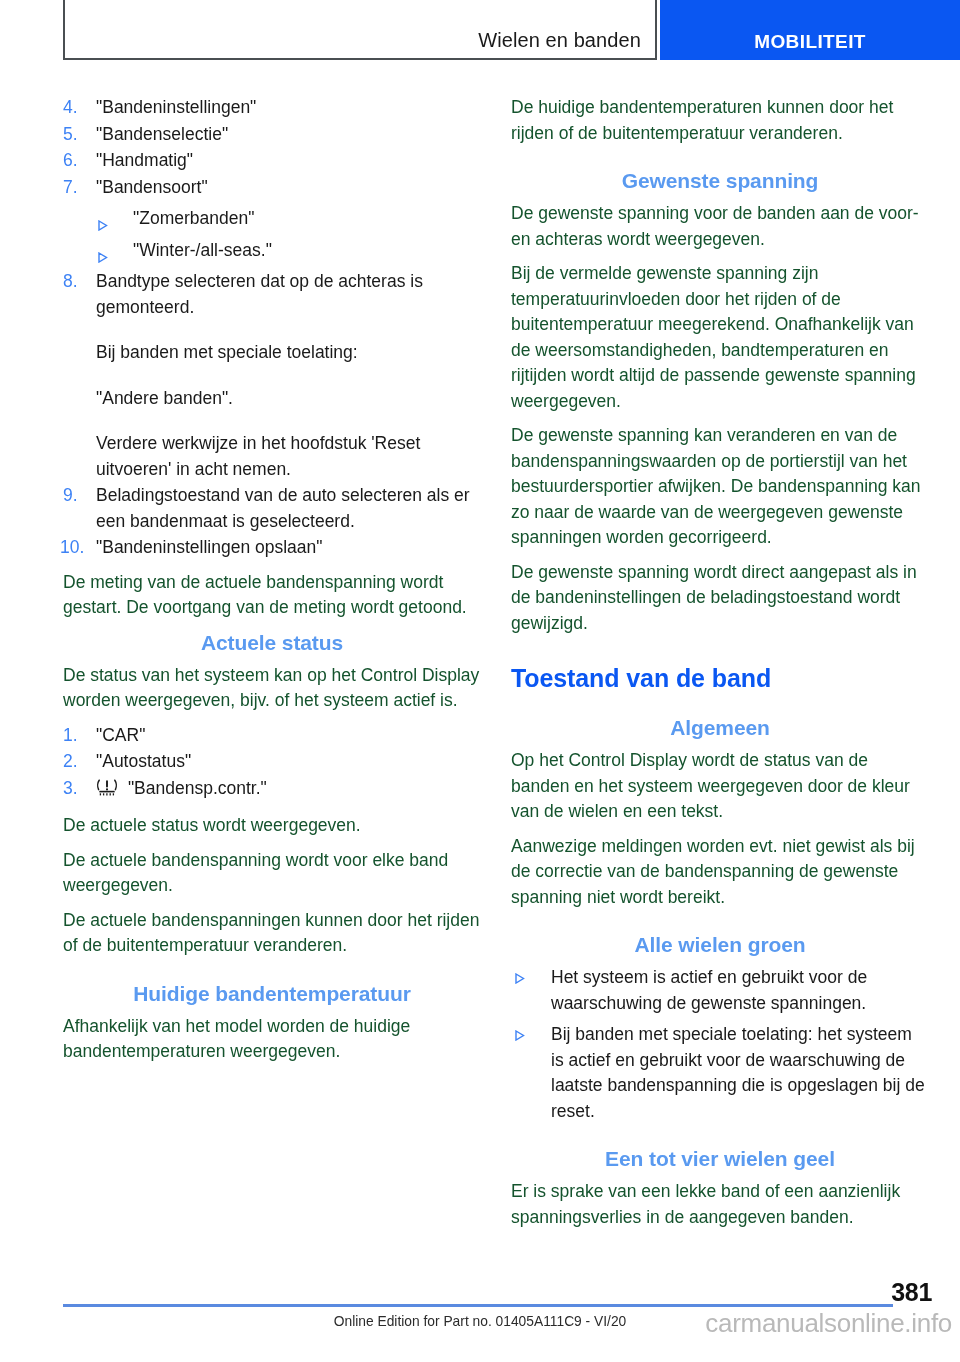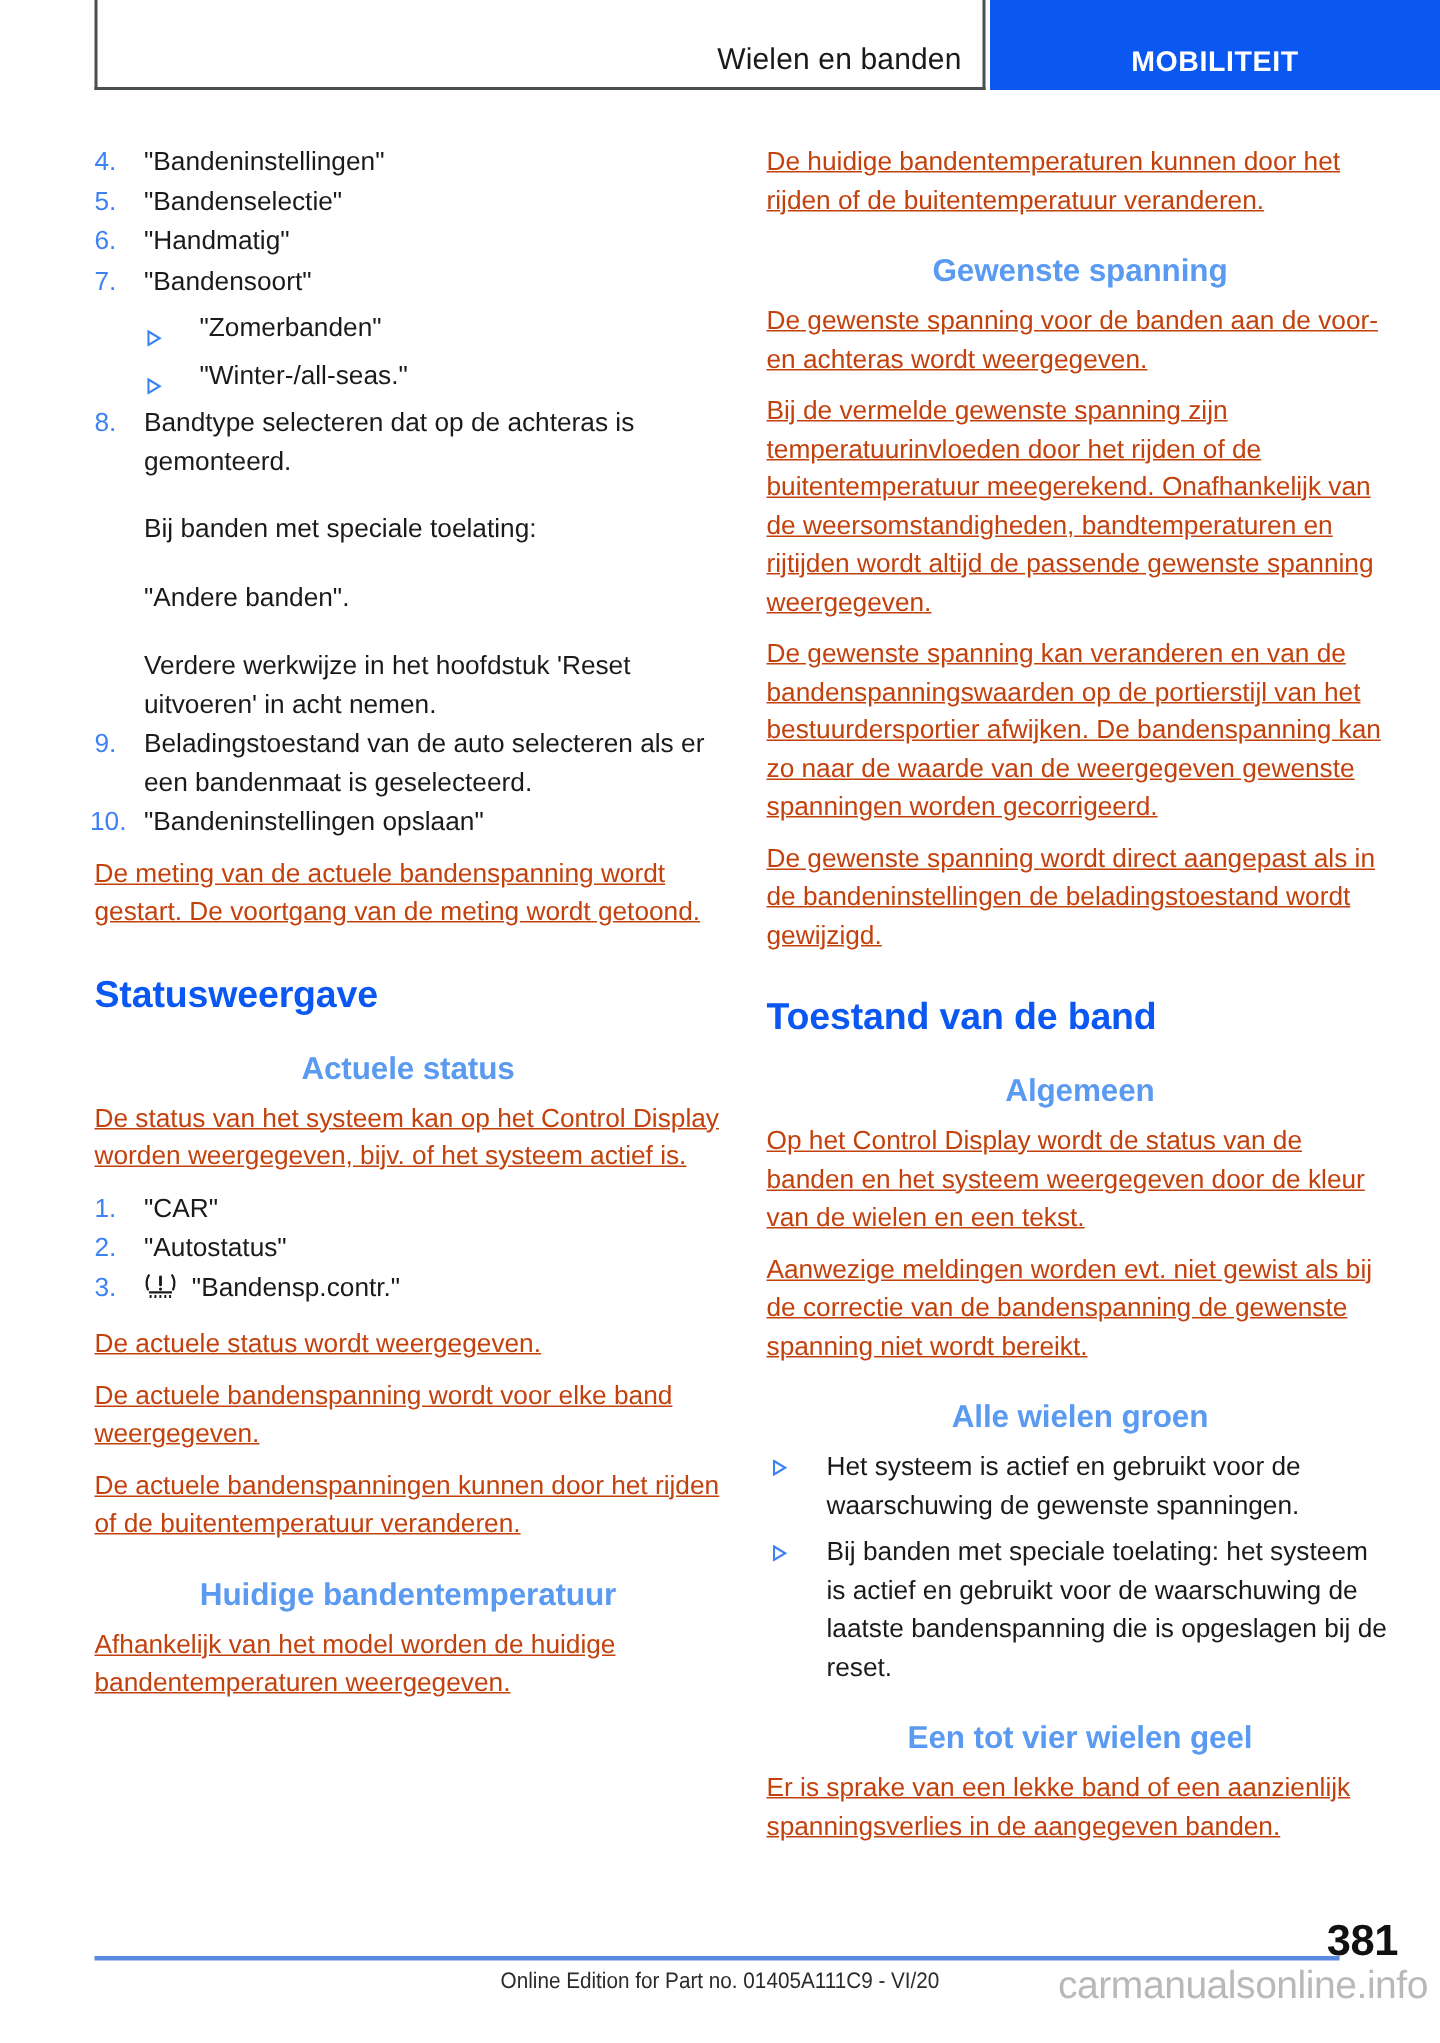--- a/index.html
+++ b/index.html
@@ -78,22 +78,21 @@
     width: 418px;
   }
   .col-left { left: 63px; }
   .col-right { left: 511px; }
 
   
   p.para {
     margin: 0 0 9px 0;
     font-size: 17.5px;
     line-height: 25.5px;
-    color: #c2410c;
-    text-decoration: underline;
+    color: #14532d;
   }
 
   h1.h-main {
     margin: 28px 0 22px 0;
     font-size: 25px;
     line-height: 29px;
     font-weight: bold;
     color: #0a57f2;
     letter-spacing: -0.1px;
   }
@@ -203,21 +202,21 @@
     left: 63px;
     top: 32px;
     width: 830px;
     height: 3px;
     background: #5a8ae0;
   }
   .footer-pagenum {
     position: absolute;
     right: 28px;
     top: 6px;
-    font-size: 29px;
+    font-size: 25px;
     font-weight: bold;
     color: #111111;
     letter-spacing: -0.3px;
   }
   .footer-edition {
     position: absolute;
     left: 0;
     top: 40px;
     width: 960px;
     text-align: center;
@@ -298,21 +297,20 @@
         <span>Beladingstoestand van de auto selecteren als er een bandenmaat is geselecteerd.</span>
       </li>
       <li>
         <span class="marker wide">10.</span>
         <span>"Bandeninstellingen opslaan"</span>
       </li>
     </ol>
 
     <p class="para">De meting van de actuele bandenspanning wordt gestart. De voortgang van de meting wordt getoond.</p>
 
-    <h1 class="h-main">Statusweergave</h1>
 
     <h2 class="h-sub first">Actuele status</h2>
     <p class="para">De status van het systeem kan op het Control Display worden weergegeven, bijv. of het systeem actief is.</p>
 
     <ol class="num-list">
       <li>
         <span class="marker">1.</span>
         <span>"CAR"</span>
       </li>
       <li>

